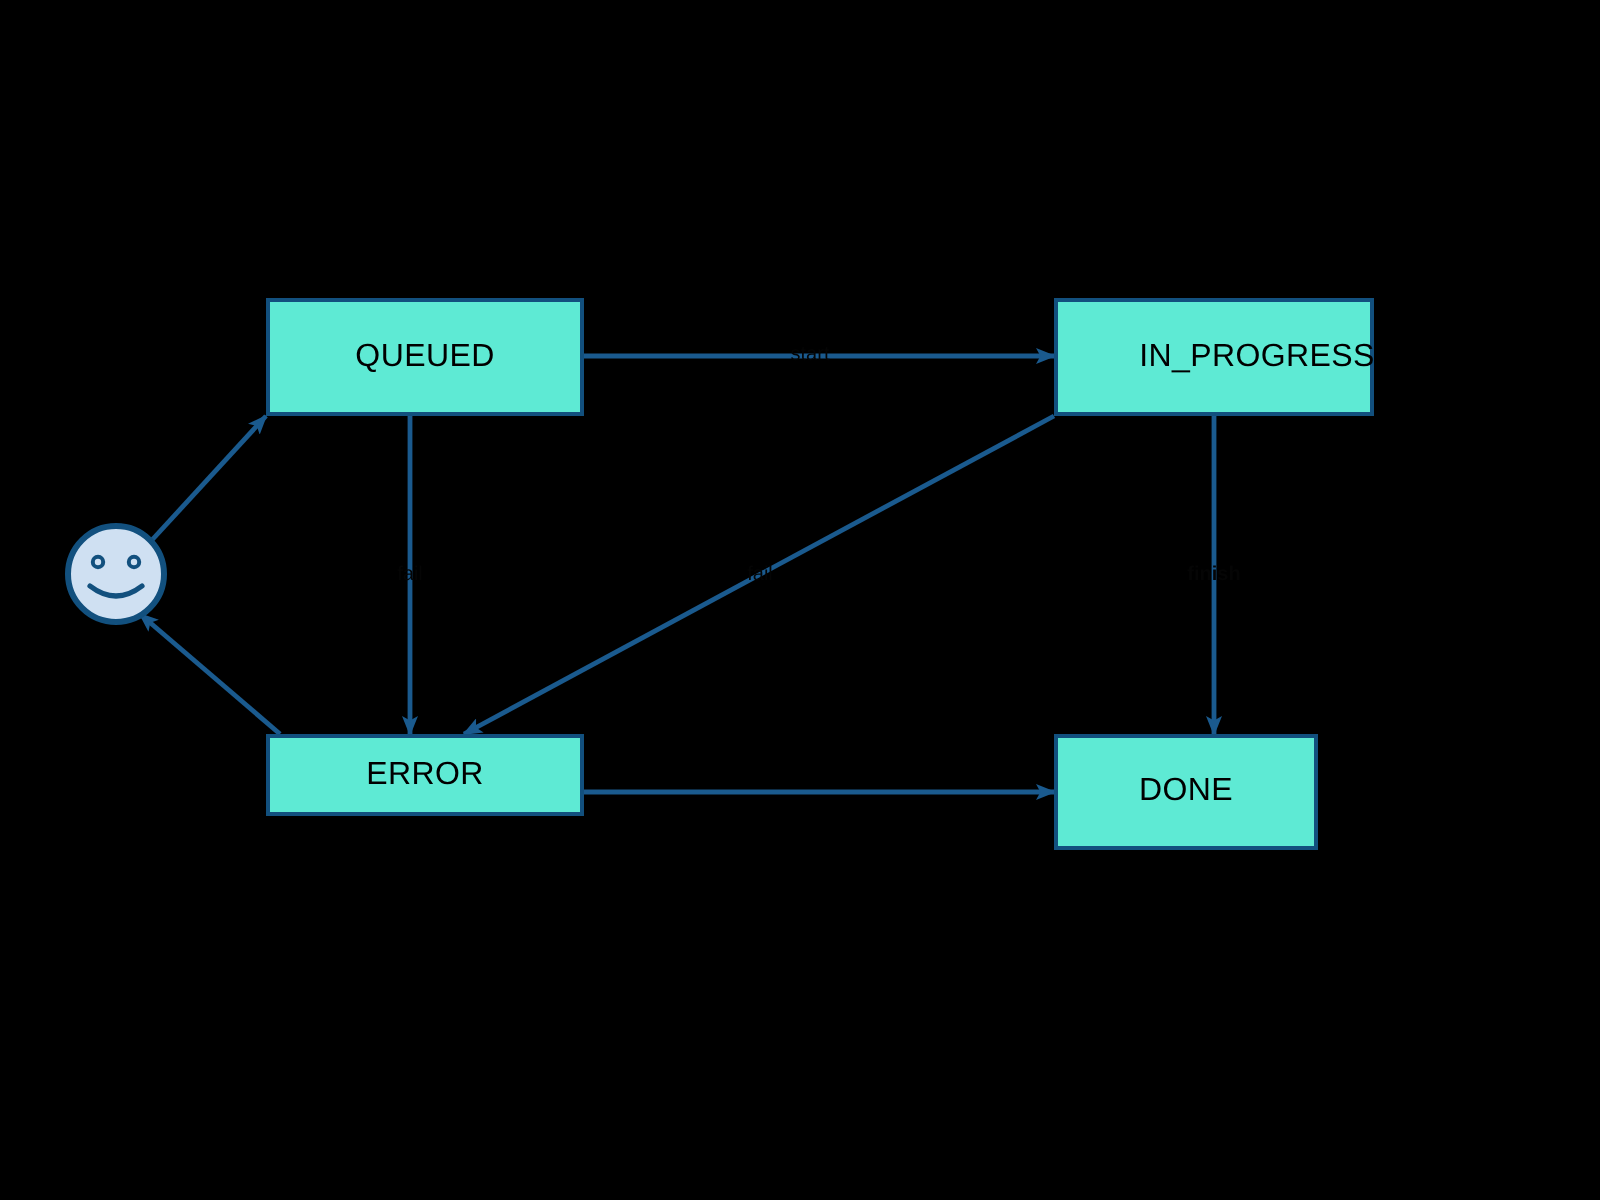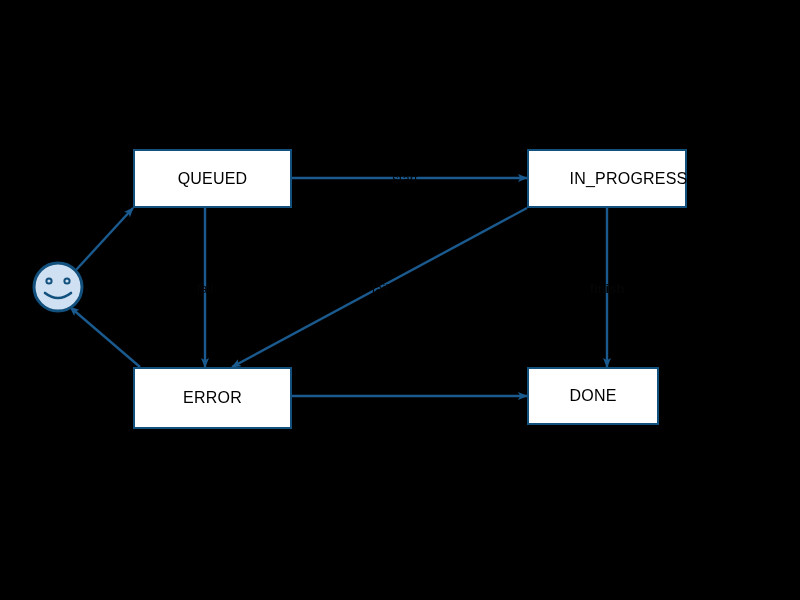--- a/index.html
+++ b/index.html
@@ -22,38 +22,38 @@
   #edge-layer {
     position: absolute;
     left: 0;
     top: 0;
     width: 800px;
     height: 600px;
   }
   .node-box {
     position: absolute;
     box-sizing: border-box;
-    background: #ffffff;
+    background: #5eead4;
     border: 2px solid #12507e;
     display: flex;
     align-items: center;
     justify-content: center;
   }
   .node-label {
     color: #000000;
     font-family: "Liberation Sans", sans-serif;
     font-size: 16px;
     line-height: 1;
     letter-spacing: 0.2px;
     white-space: nowrap;
   }
   .edge-label {
     position: absolute;
     font-family: "Liberation Sans", sans-serif;
-    font-size: 13px;
+    font-size: 10px;
     line-height: 1;
     color: #050505;
     white-space: nowrap;
     transform: translate(-50%, -50%);
   }
 </style>
 </head>
 <body>
 
 <div id="canvas">
@@ -83,21 +83,21 @@
     </g>
   </svg>
 
   <div id="nodes-layer">
       <div class="node-box" style="left: 133px; top: 149px; width: 159px; height: 59px;">
         <span class="node-label">QUEUED</span>
       </div>
       <div class="node-box" style="left: 527px; top: 149px; width: 160px; height: 59px; padding-left: 43px;">
         <span class="node-label">IN_PROGRESS</span>
       </div>
-      <div class="node-box" style="left: 133px; top: 367px; width: 159px; height: 62px;">
+      <div class="node-box" style="left: 133px; top: 367px; width: 159px; height: 41px;">
         <span class="node-label">ERROR</span>
       </div>
       <div class="node-box" style="left: 527px; top: 367px; width: 132px; height: 58px;">
         <span class="node-label">DONE</span>
       </div>
     </div>
   <div id="edge-labels-layer">
       <div class="edge-label" style="left: 405px; top: 178px;">start</div>
       <div class="edge-label" style="left: 205px; top: 288px;">fail</div>
       <div class="edge-label" style="left: 380px; top: 288px;">fail</div>

